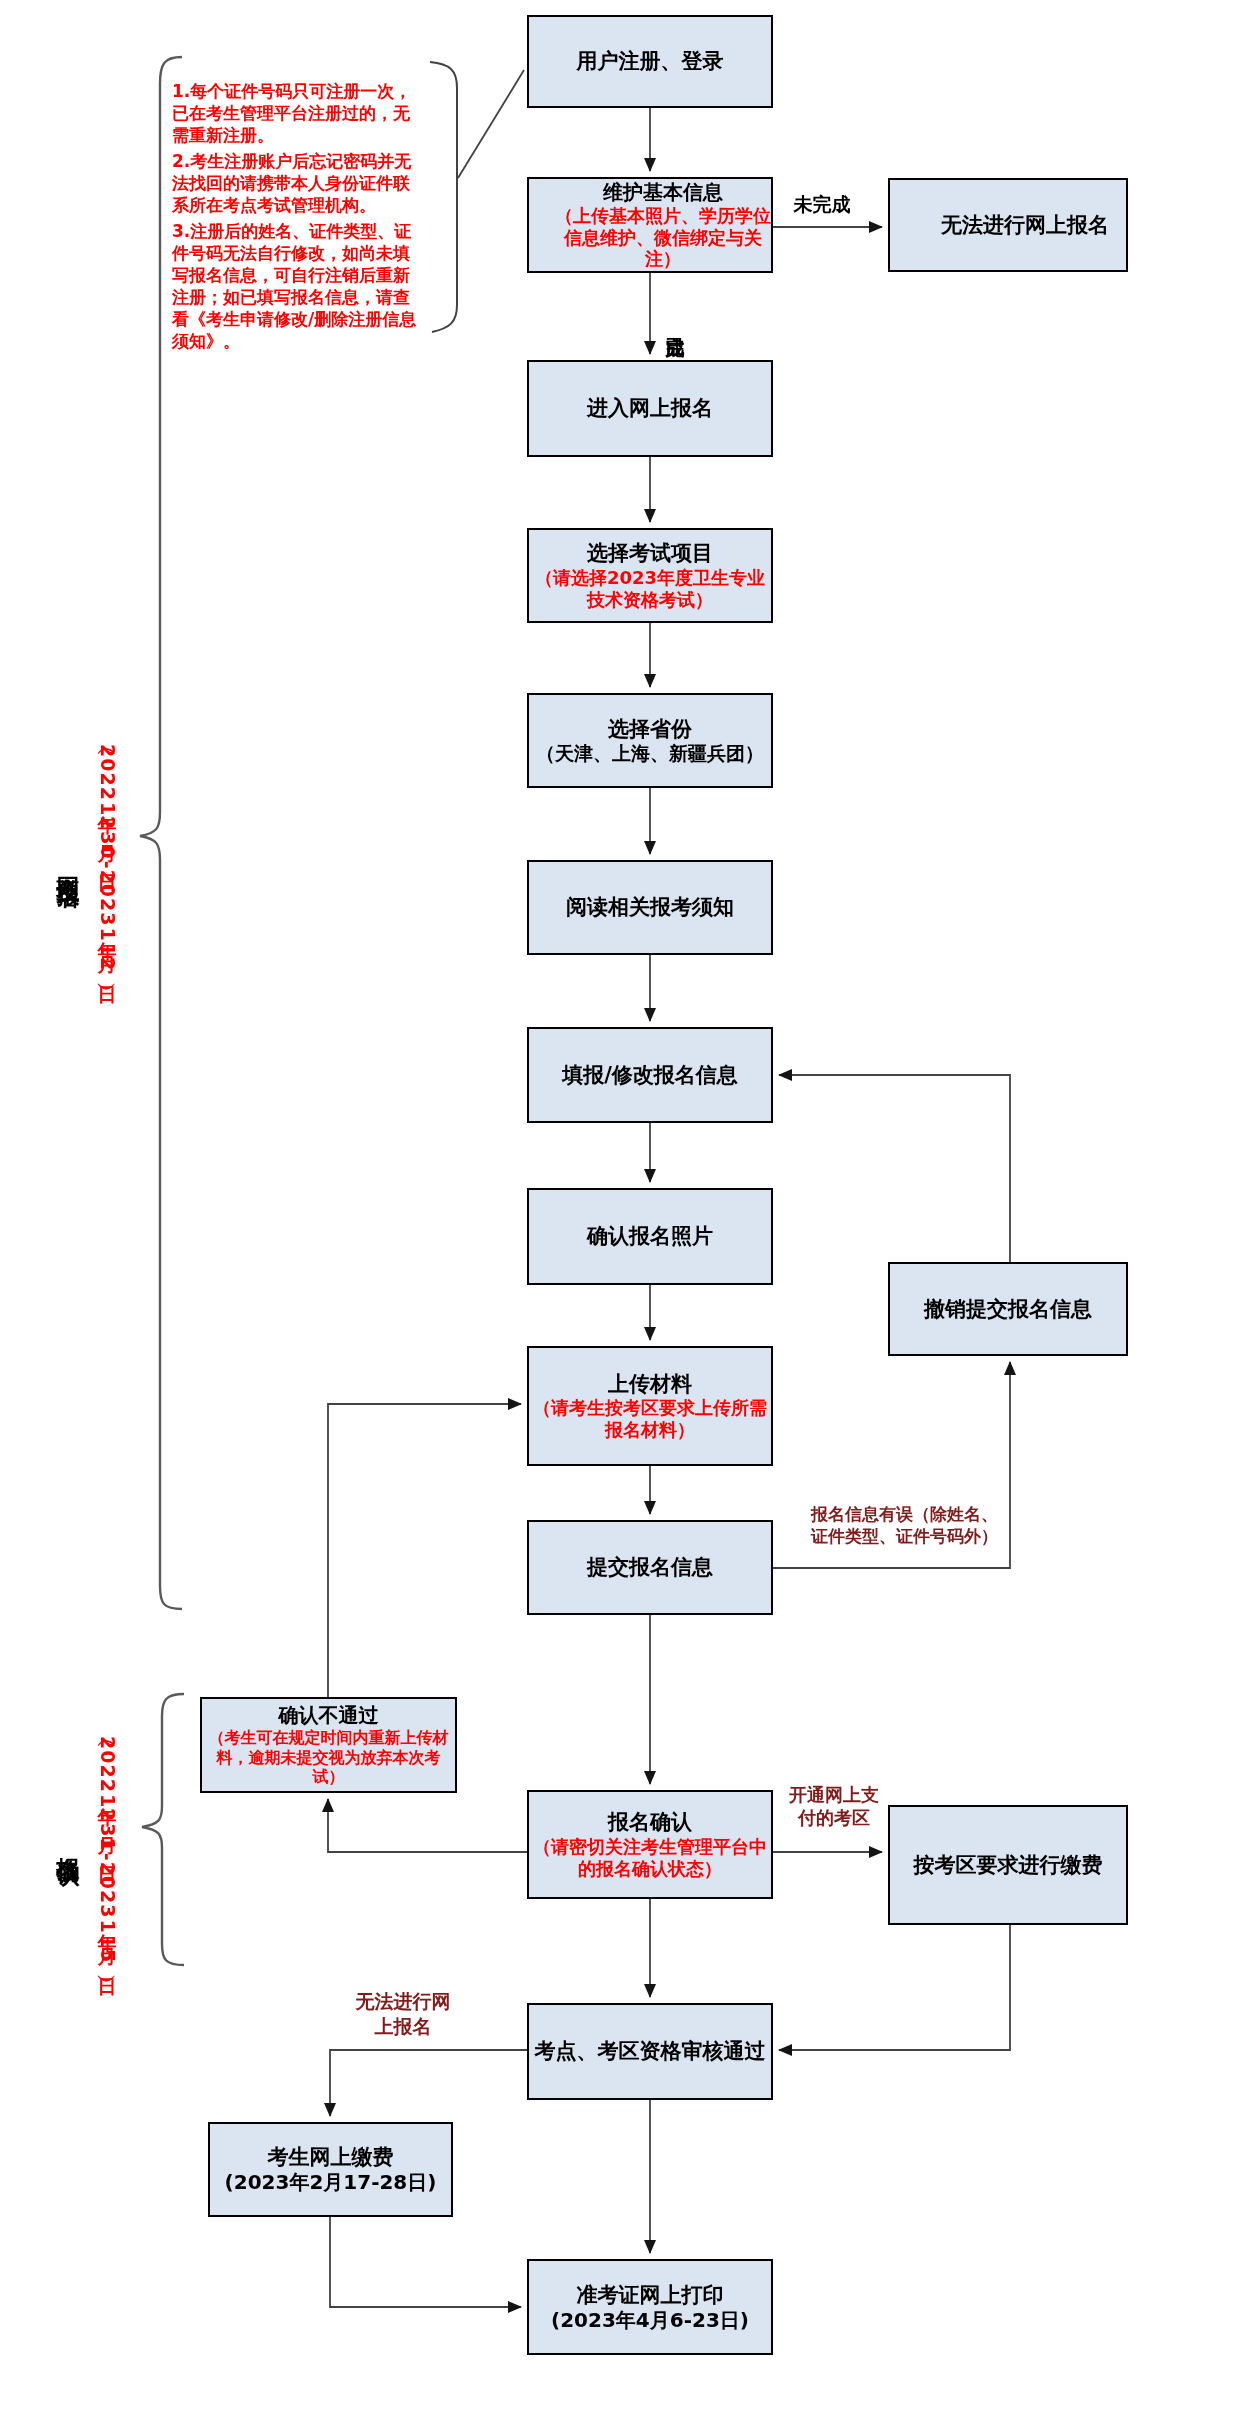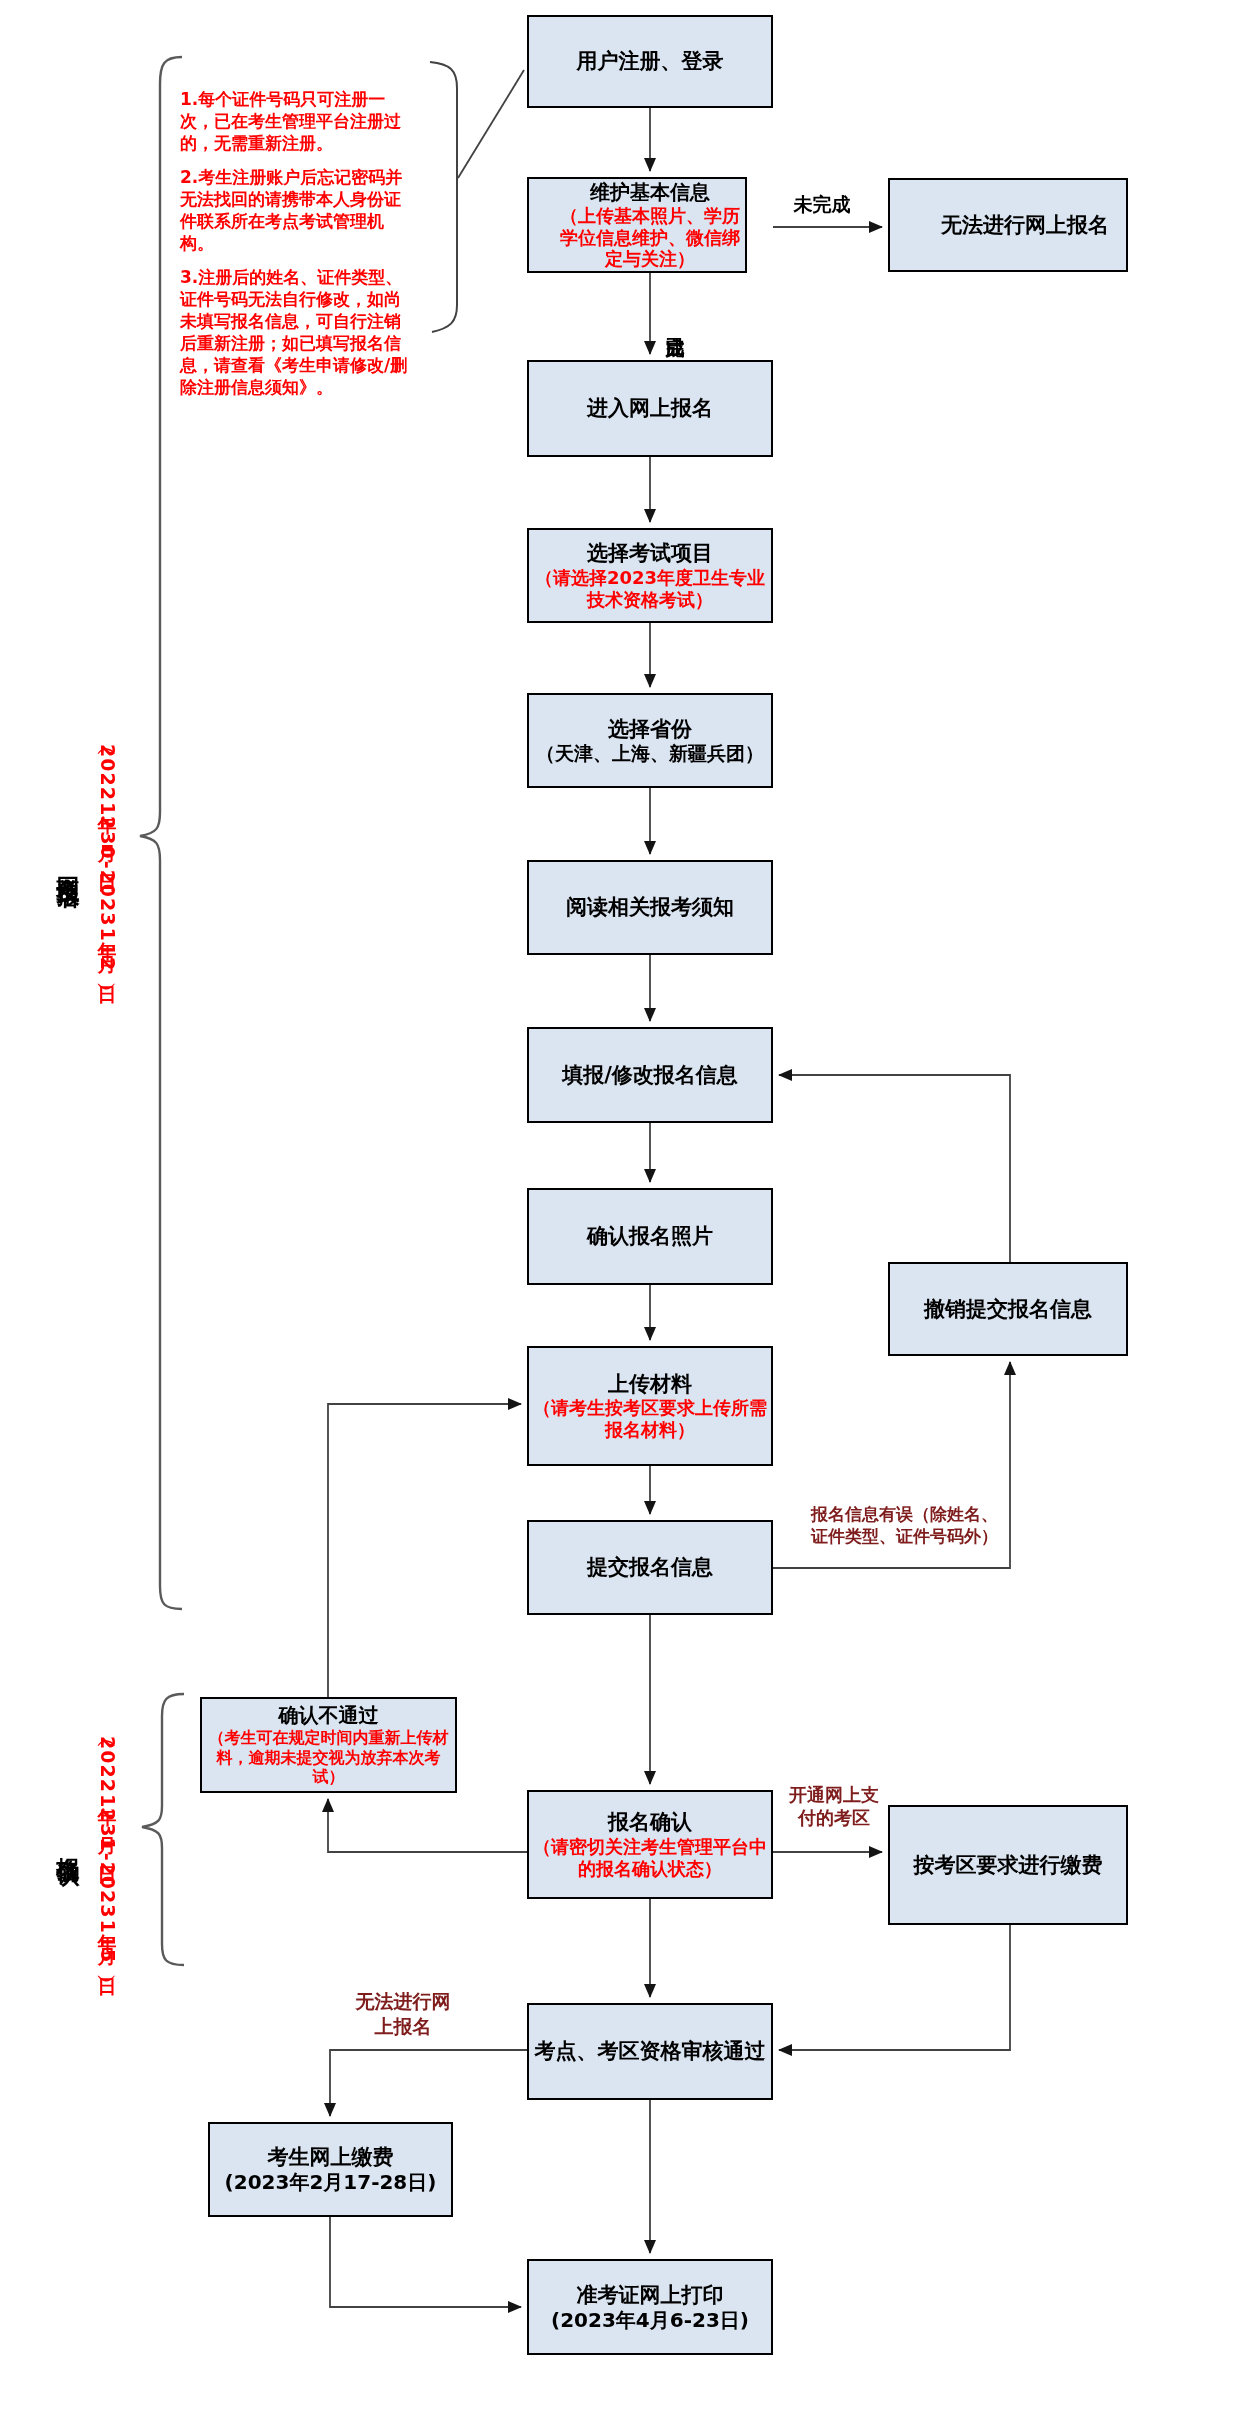--- a/index.html
+++ b/index.html
@@ -14,21 +14,21 @@
     text-align:center;font-weight:bold;color:#000;
   }
   .fbox .t{font-size:21px;line-height:1.25;}
   .fbox .sub{font-size:18px;line-height:1.22;}
   .sub-red{color:#ff0000;}
   .sub-black{color:#000000;}
   .note{
     position:absolute;left:168px;top:76px;width:253px;
     color:#ff0000;font-weight:bold;font-size:17px;line-height:22px;text-align:left;
   }
-  .note .note-item{margin:12px;}
+  .note .note-item{margin:4px;}
   .vtext{
     position:absolute;writing-mode:vertical-rl;text-orientation:mixed;
     font-weight:bold;display:flex;align-items:center;justify-content:center;
   }
   .phase-name{color:#000;font-size:23px;letter-spacing:2px;}
   .phase-dates{color:#ff0000;font-size:19px;letter-spacing:1px;}
   .elabel{
     position:absolute;font-weight:bold;text-align:center;line-height:1.3;
   }
   .elabel.black{color:#000;font-size:19px;}
@@ -85,21 +85,21 @@
 
   <div class="vtext phase-name" style="left:52px;top:798px;width:34px;height:130px;">网上预报名</div>
   <div class="vtext phase-dates" style="left:92px;top:676px;width:32px;height:364px;">（2022年12月30日-2023年1月12日）</div>
   <div class="vtext phase-name" style="left:52px;top:1792px;width:34px;height:100px;">报名确认</div>
   <div class="vtext phase-dates" style="left:92px;top:1672px;width:32px;height:356px;">（2022年12月31日-2023年1月15日）</div>
 
   <div class="fbox" style="left:527px;top:15px;width:246px;height:93px;">
     <div class="t">用户注册、登录</div>
   </div>
 
-  <div class="fbox" style="left:527px;top:177px;width:220px;height:96px;padding-left:26px;">
+  <div class="fbox" style="left:527px;top:177px;width:246px;height:96px;padding-left:26px;">
     <div class="t" style="font-size:20px;">维护基本信息</div>
     <div class="sub sub-red">（上传基本照片、学历学位信息维护、微信绑定与关注）</div>
   </div>
 
   <div class="fbox" style="left:888px;top:178px;width:240px;height:94px;padding-left:34px;">
     <div class="t">无法进行网上报名</div>
   </div>
 
   <div class="fbox" style="left:527px;top:360px;width:246px;height:97px;">
     <div class="t">进入网上报名</div>

